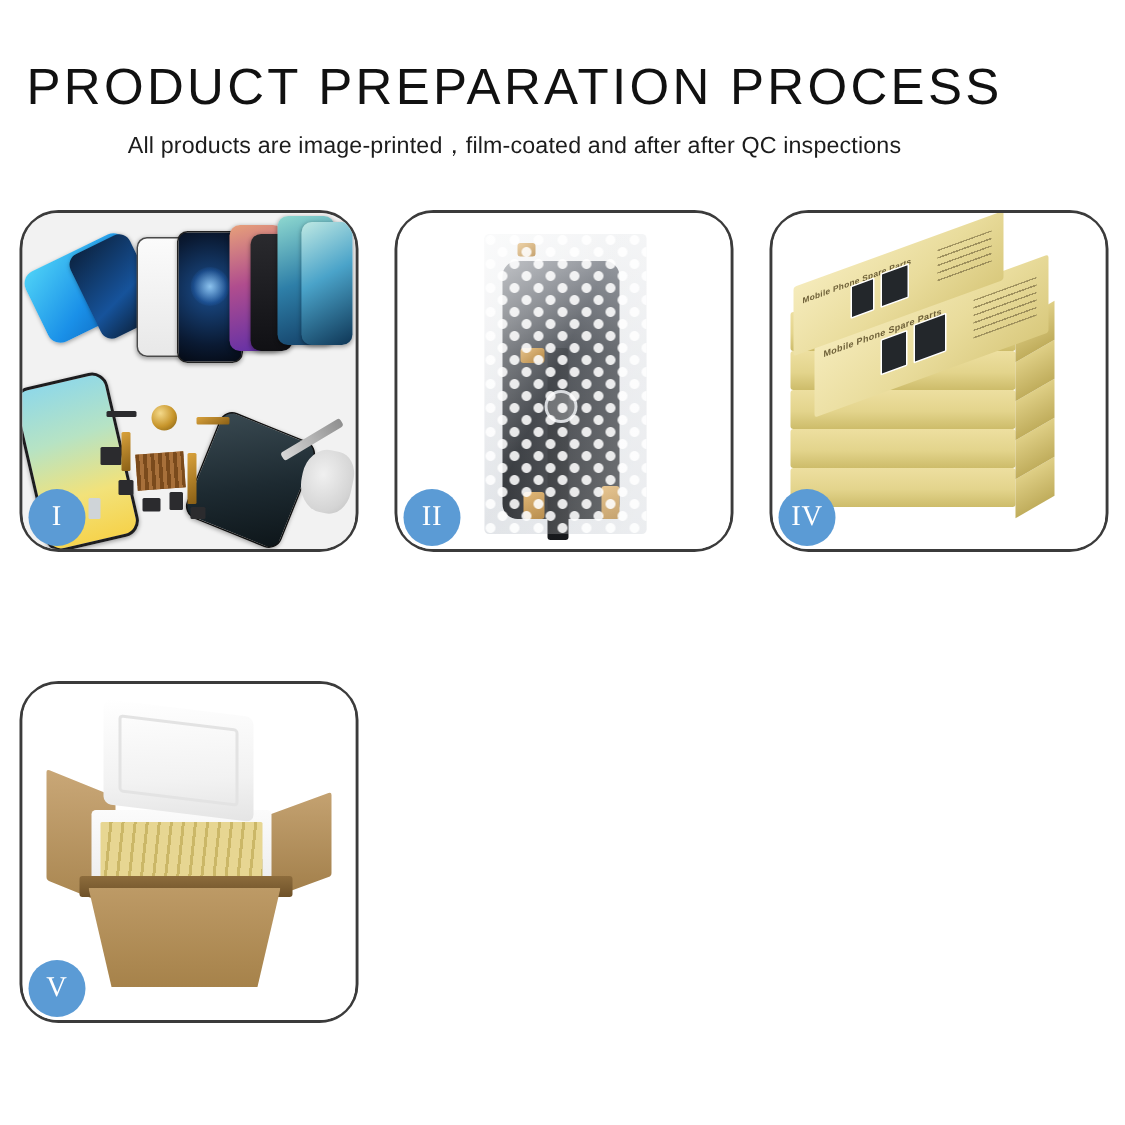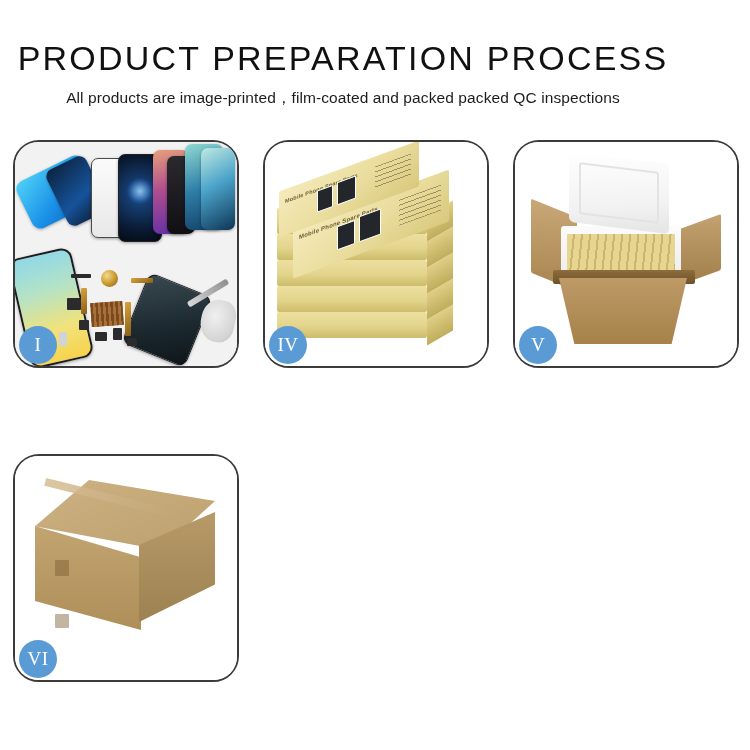--- a/index.html
+++ b/index.html
@@ -451,21 +451,21 @@
     border-radius: 1px;
   }
 </style>
 </head>
 <body>
 
 <div class="page">
 
   <div class="header">
     <div class="title">PRODUCT PREPARATION PROCESS</div>
-    <div class="subtitle">All products are image-printed，film-coated and packed packed QC inspections</div>
+    <div class="subtitle">All products are image-printed，film-coated and after after QC inspections</div>
   </div>
 
   <div class="grid">
 
     <div class="panel">
       <div class="panel-inner">
         <div class="scene p1">
           <div class="phone ph-blue"></div>
           <div class="phone ph-blue2"></div>
           <div class="phone ph-glass"></div>
@@ -488,20 +488,39 @@
           <div class="chip-gold" style="left:116px;top:136px;width:22px;height:5px;"></div>
           <div class="chip-gold" style="left:110px;top:160px;width:6px;height:34px;"></div>
           <div class="chip-gold" style="left:66px;top:146px;width:6px;height:26px;"></div>
           <div class="tool"></div>
           <div class="hand"></div>
         </div>
       </div>
       <div class="badge">I</div>
     </div>
 
+    <div class="panel">
+      <div class="panel-inner">
+        <div class="scene p2">
+          <div class="bw-outer">
+            <div class="bw-screen">
+              <div class="bw-strip"></div>
+              <div class="bw-ring"></div>
+            </div>
+            <div class="bw-tape" style="left:22px;top:6px;width:12px;height:9px;"></div>
+            <div class="bw-tape" style="left:24px;top:76px;width:16px;height:10px;"></div>
+            <div class="bw-tape" style="left:26px;top:172px;width:14px;height:18px;"></div>
+            <div class="bw-tape" style="left:78px;top:168px;width:12px;height:22px;"></div>
+            <div class="bw-bubbles"></div>
+            <div class="bw-gloss"></div>
+          </div>
+        </div>
+      </div>
+      <div class="badge">II</div>
+    </div>
 
 
     <div class="panel">
       <div class="panel-inner">
         <div class="scene p4">
           <div class="stack">
             <div class="sbox" style="left:4px;top:148px;">
                 <span class="s-side"></span>
               </div>
             <div class="sbox" style="left:4px;top:122px;">
@@ -544,28 +563,15 @@
           <div class="c5-foam"></div>
           <div class="c5-items"></div>
           <div class="c5-lid"></div>
           <div class="c5-rim"></div>
           <div class="c5-body"></div>
         </div>
       </div>
       <div class="badge">V</div>
     </div>
 
-    <div class="panel">
-      <div class="panel-inner">
-        <div class="scene p6">
-          <div class="c6-top"></div>
-          <div class="c6-tape"></div>
-          <div class="c6-left"></div>
-          <div class="c6-right"></div>
-          <div class="c6-label" style="left:40px;top:104px;width:14px;height:16px;"></div>
-          <div class="c6-label" style="left:40px;top:158px;width:14px;height:14px;"></div>
-        </div>
-      </div>
-      <div class="badge">VI</div>
-    </div>
 
   </div>
 </div>
 
 </body></html>

